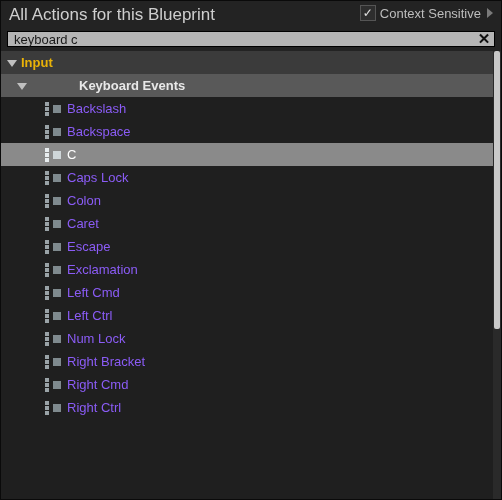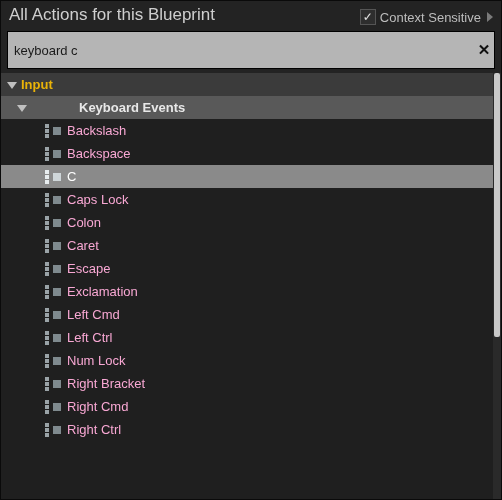--- a/index.html
+++ b/index.html
@@ -13,21 +13,21 @@
   }
   .panel {
     width: 502px; height: 500px;
     background: #232323;
     border: 1px solid #0a0a0a;
     display: flex; flex-direction: column;
   }
 
   
   .header {
-    display: flex; align-items: flex-end;
+    display: flex; align-items: flex-start;
     padding: 4px 8px 2px 8px;
     background: #232323;
   }
   .title {
     flex: 1;
     color: #cfcfcf;
     font-size: 17px;
     font-weight: 400;
   }
   .ctx {
@@ -48,21 +48,21 @@
     border-left: 6px solid #7a7a7a;
     margin-left: 2px;
   }
 
   
   .searchbar {
     display: flex; align-items: center;
     margin: 4px 6px 4px 6px;
     background: #b5b5b5;
     border: 1px solid #000;
-    height: 38px;
+    height: 16px;
   }
   .search-input {
     flex: 1;
     padding: 2px 6px;
     color: #1a1a1a;
     font-size: 13px;
   }
   .clear-x {
     width: 20px; text-align: center;
     color: #111; font-weight: bold; font-size: 15px;
@@ -93,21 +93,21 @@
   }
 
   .row {
     display: flex; align-items: center;
     height: 23px;
     padding-left: 6px;
     white-space: nowrap;
   }
   .row.cat0 { background: #3b3b3b; font-weight: bold; color: #eab308; }
   .row.cat1 { background: #595959; font-weight: bold; color: #e8e8e8; padding-left: 16px; gap: 48px; }
-  .row.item { padding-left: 44px; color: #f9a8d4; }
+  .row.item { padding-left: 44px; color: #8b5cf6; }
   .row.item.selected { background: #8a8a8a; color: #fff; }
 
   .tri {
     width: 0; height: 0;
     border-left: 5px solid transparent;
     border-right: 5px solid transparent;
     border-top: 7px solid #c0c0c0;
     margin-right: 4px;
     transform: translateY(1px);
   }

